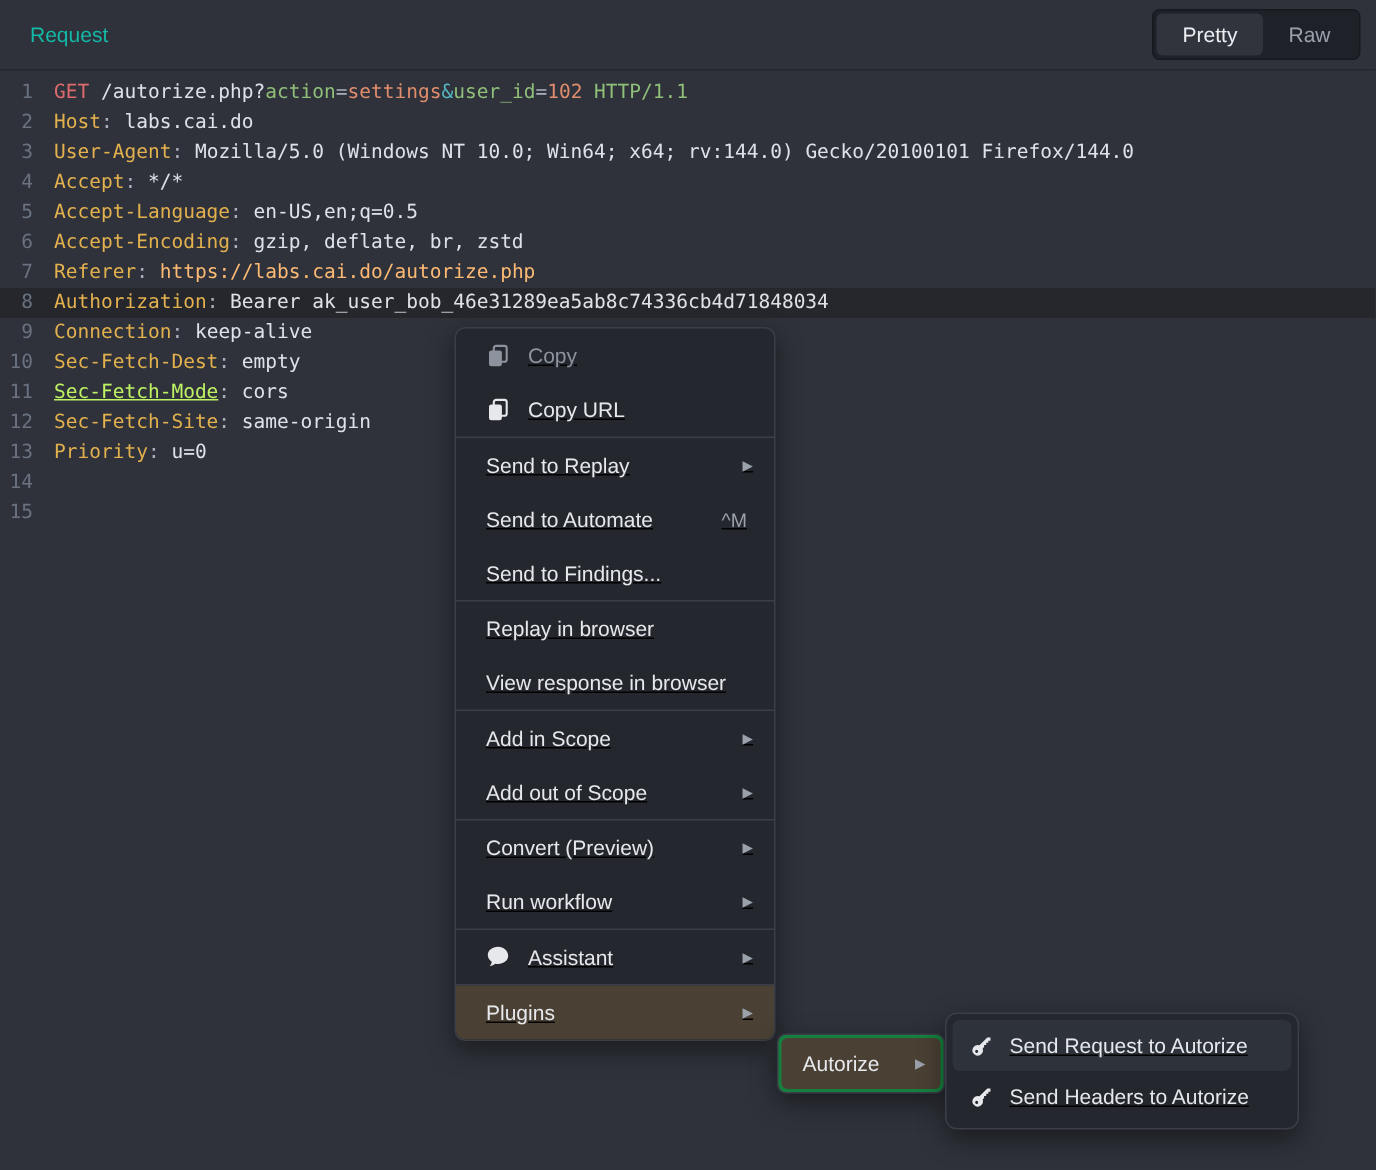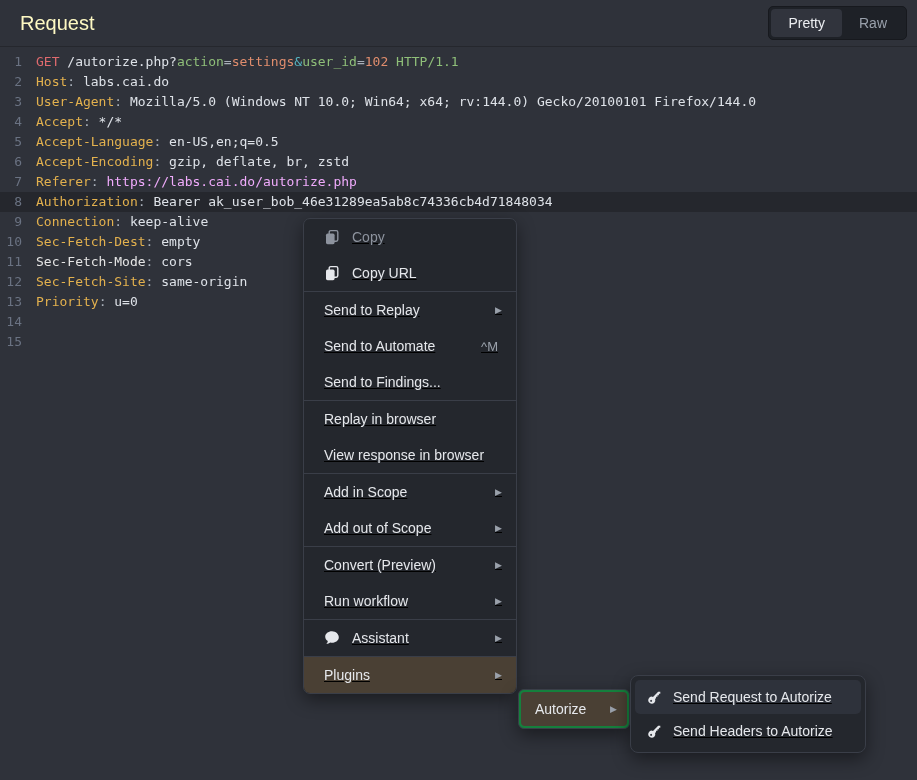--- a/index.html
+++ b/index.html
@@ -9,21 +9,21 @@
     font-family:"Liberation Sans", sans-serif;
     -webkit-font-smoothing:antialiased;
   }
   
   .topbar{
     position:absolute;top:0;left:0;right:0;height:47px;
     display:flex;align-items:center;justify-content:space-between;
     padding:0 10px 0 20px;box-sizing:border-box;
     border-bottom:1px solid #25272d;
   }
-  .panel-title{color:#fef9c3;font-size:20px;}
+  .panel-title{color:#14b8a6;font-size:14px;}
   .tab-group{
     background:#1e2127;border:1px solid #17191e;border-radius:5px;
     display:flex;padding:2px;
   }
   .tab{
     font-size:14px;padding:5px 17px;border-radius:4px;
     color:#99a0ab;cursor:pointer;line-height:18px;
   }
   .tab.active{background:#31343d;color:#eceef1;}
   
@@ -83,25 +83,25 @@
   </div>
 </div>
 
 <div class="code" id="code-lines">
     <div class="code-line"><span class="gutter" style="color: rgb(106, 114, 130);">1</span><span class="code-text"><span style="color: rgb(222, 106, 110);">GET</span><span style="color: rgb(222, 226, 232);"> /autorize.php?</span><span style="color: rgb(143, 191, 121);">action</span><span style="color: rgb(169, 176, 186);">=</span><span style="color: rgb(224, 141, 109);">settings</span><span style="color: rgb(86, 182, 194);">&amp;</span><span style="color: rgb(143, 191, 121);">user_id</span><span style="color: rgb(169, 176, 186);">=</span><span style="color: rgb(224, 141, 109);">102</span><span style="color: rgb(222, 226, 232);"> </span><span style="color: rgb(143, 191, 121);">HTTP/1.1</span></span></div>
     <div class="code-line"><span class="gutter" style="color: rgb(106, 114, 130);">2</span><span class="code-text"><span style="color: rgb(227, 177, 78);">Host</span><span style="color: rgb(169, 176, 186);">:</span><span style="color: rgb(222, 226, 232);"> labs.cai.do</span></span></div>
     <div class="code-line"><span class="gutter" style="color: rgb(106, 114, 130);">3</span><span class="code-text"><span style="color: rgb(227, 177, 78);">User-Agent</span><span style="color: rgb(169, 176, 186);">:</span><span style="color: rgb(222, 226, 232);"> Mozilla/5.0 (Windows NT 10.0; Win64; x64; rv:144.0) Gecko/20100101 Firefox/144.0</span></span></div>
     <div class="code-line"><span class="gutter" style="color: rgb(106, 114, 130);">4</span><span class="code-text"><span style="color: rgb(227, 177, 78);">Accept</span><span style="color: rgb(169, 176, 186);">:</span><span style="color: rgb(222, 226, 232);"> */*</span></span></div>
     <div class="code-line"><span class="gutter" style="color: rgb(106, 114, 130);">5</span><span class="code-text"><span style="color: rgb(227, 177, 78);">Accept-Language</span><span style="color: rgb(169, 176, 186);">:</span><span style="color: rgb(222, 226, 232);"> en-US,en;q=0.5</span></span></div>
     <div class="code-line"><span class="gutter" style="color: rgb(106, 114, 130);">6</span><span class="code-text"><span style="color: rgb(227, 177, 78);">Accept-Encoding</span><span style="color: rgb(169, 176, 186);">:</span><span style="color: rgb(222, 226, 232);"> gzip, deflate, br, zstd</span></span></div>
-    <div class="code-line"><span class="gutter" style="color: rgb(106, 114, 130);">7</span><span class="code-text"><span style="color: rgb(227, 177, 78);">Referer</span><span style="color: rgb(169, 176, 186);">:</span><span style="color: #f0abfc;"> https://labs.cai.do/autorize.php</span></span></div>
+    <div class="code-line"><span class="gutter" style="color: rgb(106, 114, 130);">7</span><span class="code-text"><span style="color: rgb(227, 177, 78);">Referer</span><span style="color: rgb(169, 176, 186);">:</span><span style="color: #fdba74;"> https://labs.cai.do/autorize.php</span></span></div>
     <div class="code-line active"><span class="gutter" style="color: rgb(106, 114, 130);">8</span><span class="code-text"><span style="color: rgb(227, 177, 78);">Authorization</span><span style="color: rgb(169, 176, 186);">:</span><span style="color: rgb(222, 226, 232);"> Bearer ak_user_bob_46e31289ea5ab8c74336cb4d71848034</span></span></div>
     <div class="code-line"><span class="gutter" style="color: rgb(106, 114, 130);">9</span><span class="code-text"><span style="color: rgb(227, 177, 78);">Connection</span><span style="color: rgb(169, 176, 186);">:</span><span style="color: rgb(222, 226, 232);"> keep-alive</span></span></div>
     <div class="code-line"><span class="gutter" style="color: rgb(106, 114, 130);">10</span><span class="code-text"><span style="color: rgb(227, 177, 78);">Sec-Fetch-Dest</span><span style="color: rgb(169, 176, 186);">:</span><span style="color: rgb(222, 226, 232);"> empty</span></span></div>
-    <div class="code-line"><span class="gutter" style="color: rgb(106, 114, 130);">11</span><span class="code-text"><span style="color: #e5e5e5;">Sec-Fetch-Mode</span><span style="color: rgb(169, 176, 186);">:</span><span style="color: rgb(222, 226, 232);"> cors</span></span></div>
+    <div class="code-line"><span class="gutter" style="color: rgb(106, 114, 130);">11</span><span class="code-text"><span style="color: #bef264; text-decoration: underline;">Sec-Fetch-Mode</span><span style="color: rgb(169, 176, 186);">:</span><span style="color: rgb(222, 226, 232);"> cors</span></span></div>
     <div class="code-line"><span class="gutter" style="color: rgb(106, 114, 130);">12</span><span class="code-text"><span style="color: rgb(227, 177, 78);">Sec-Fetch-Site</span><span style="color: rgb(169, 176, 186);">:</span><span style="color: rgb(222, 226, 232);"> same-origin</span></span></div>
     <div class="code-line"><span class="gutter" style="color: rgb(106, 114, 130);">13</span><span class="code-text"><span style="color: rgb(227, 177, 78);">Priority</span><span style="color: rgb(169, 176, 186);">:</span><span style="color: rgb(222, 226, 232);"> u=0</span></span></div>
     <div class="code-line"><span class="gutter" style="color: rgb(106, 114, 130);">14</span><span class="code-text"></span></div>
     <div class="code-line"><span class="gutter" style="color: rgb(106, 114, 130);">15</span><span class="code-text"></span></div>
   </div>
 
 <div class="menu" id="context-menu">
     <div class="menu-item disabled">
       <span class="mi-icon">
         <svg viewBox="0 0 16 16" fill="none">

